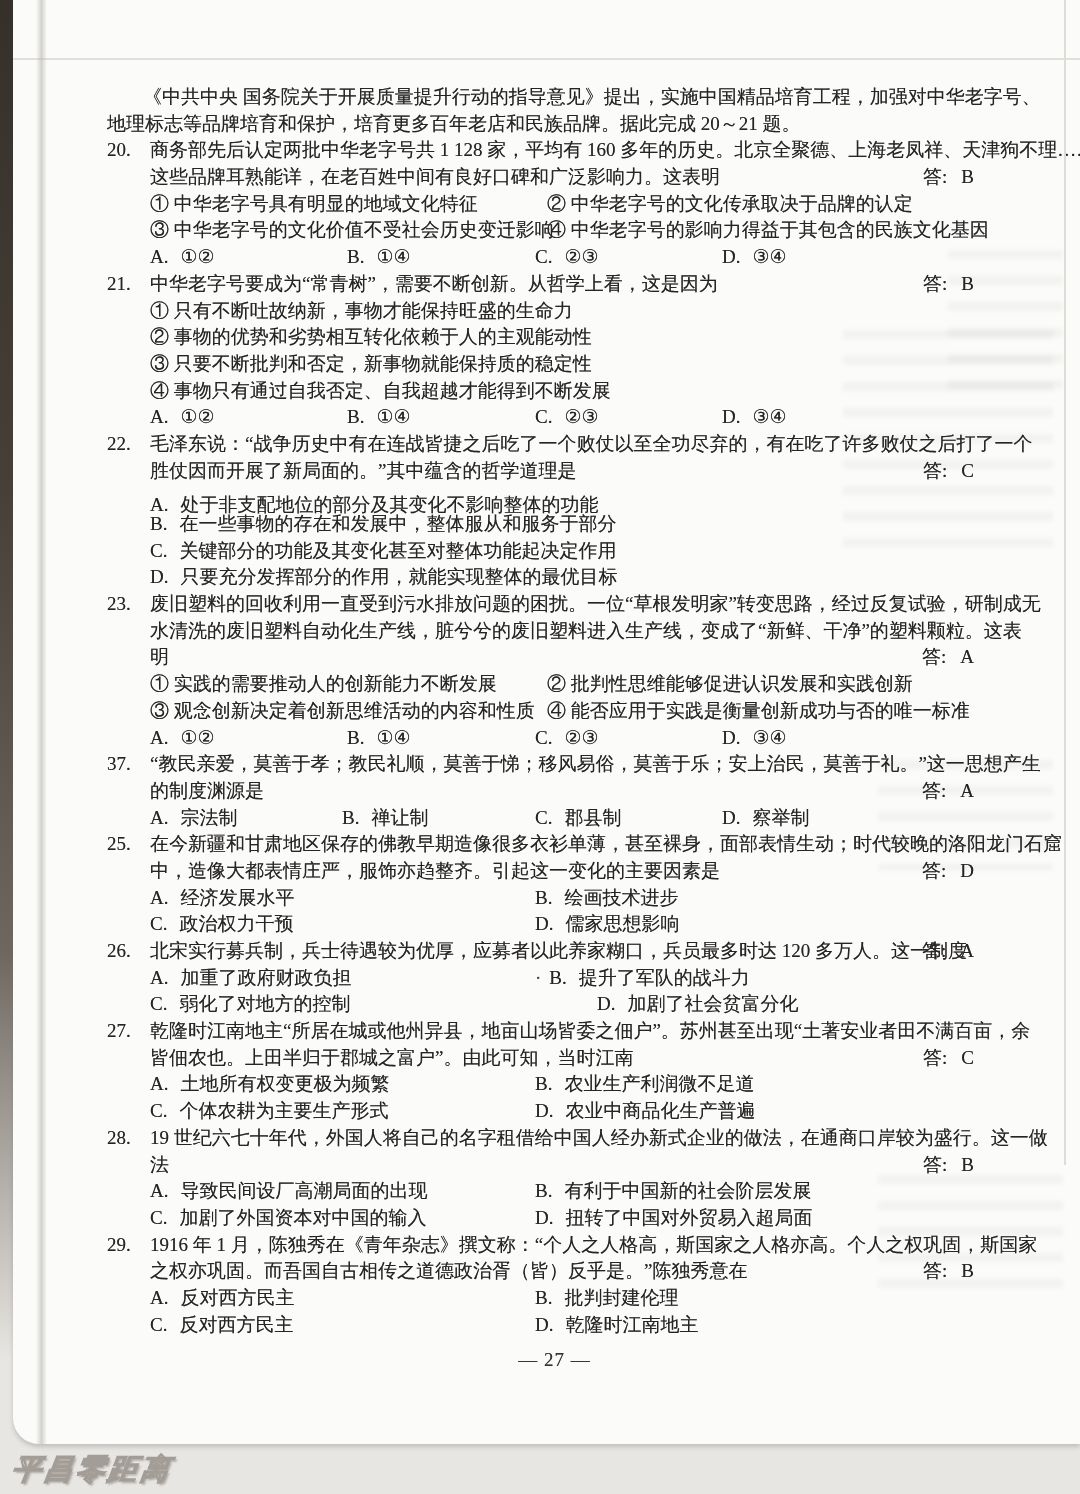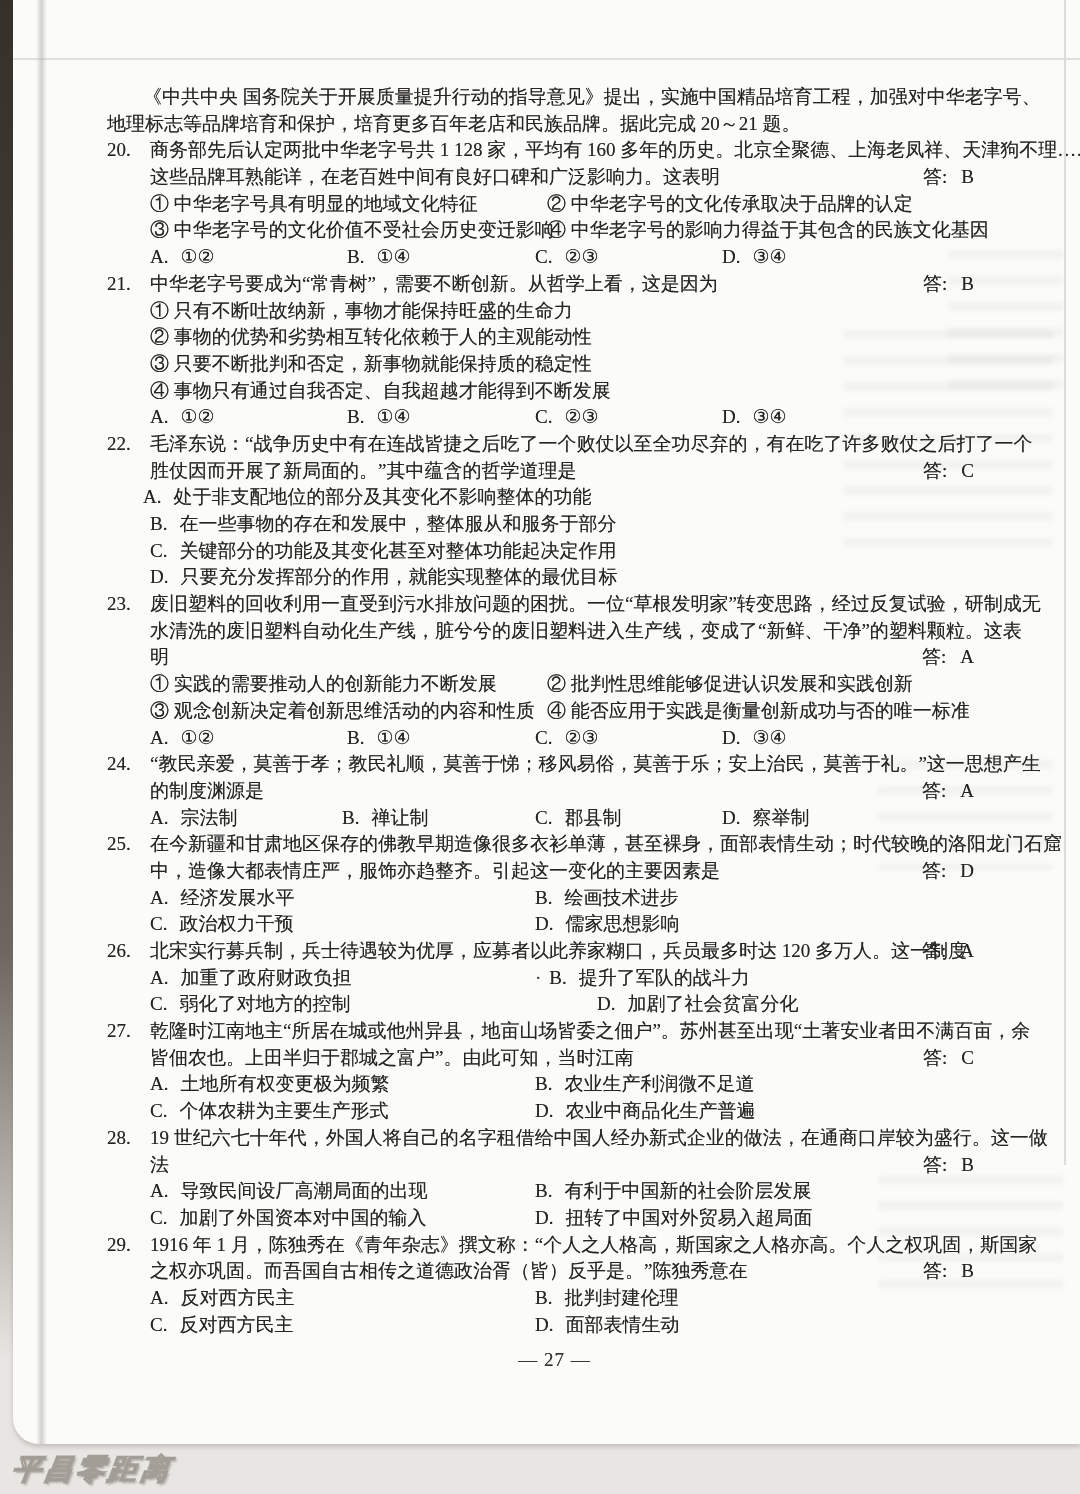--- a/index.html
+++ b/index.html
@@ -109,21 +109,21 @@
           <span class="abs" style="left: 43px;"><span class="opt-label">A.</span><span class="opt-text">①②</span></span>
           <span class="abs" style="left: 240px;"><span class="opt-label">B.</span><span class="opt-text">①④</span></span>
           <span class="abs" style="left: 428px;"><span class="opt-label">C.</span><span class="opt-text">②③</span></span>
           <span class="abs" style="left: 615px;"><span class="opt-label">D.</span><span class="opt-text">③④</span></span>
         </div>
       </div>
       <div>
         <div class="row"><span class="qnum">22.</span><span class="stem">毛泽东说：“战争历史中有在连战皆捷之后吃了一个败仗以至全功尽弃的，有在吃了许多败仗之后打了一个</span></div>
         <div class="row"><span class="indent">胜仗因而开展了新局面的。”其中蕴含的哲学道理是</span><span class="answer"><span class="ans-label">答:</span><span class="ans-letter">C</span></span></div>
         <div class="row">
-          <span class="abs" style="left: 36px;"><span class="opt-label">A.</span><span class="opt-text">处于非支配地位的部分及其变化不影响整体的功能</span></span>
+          <span class="abs" style="left: 43px; margin-top: 8px;"><span class="opt-label">A.</span><span class="opt-text">处于非支配地位的部分及其变化不影响整体的功能</span></span>
         </div>
         <div class="row">
           <span class="abs" style="left: 43px;"><span class="opt-label">B.</span><span class="opt-text">在一些事物的存在和发展中，整体服从和服务于部分</span></span>
         </div>
         <div class="row">
           <span class="abs" style="left: 43px;"><span class="opt-label">C.</span><span class="opt-text">关键部分的功能及其变化甚至对整体功能起决定作用</span></span>
         </div>
         <div class="row">
           <span class="abs" style="left: 43px;"><span class="opt-label">D.</span><span class="opt-text">只要充分发挥部分的作用，就能实现整体的最优目标</span></span>
         </div>
@@ -141,21 +141,21 @@
           <span class="abs" style="left: 440px;">④ 能否应用于实践是衡量创新成功与否的唯一标准</span>
         </div>
         <div class="row">
           <span class="abs" style="left: 43px;"><span class="opt-label">A.</span><span class="opt-text">①②</span></span>
           <span class="abs" style="left: 240px;"><span class="opt-label">B.</span><span class="opt-text">①④</span></span>
           <span class="abs" style="left: 428px;"><span class="opt-label">C.</span><span class="opt-text">②③</span></span>
           <span class="abs" style="left: 615px;"><span class="opt-label">D.</span><span class="opt-text">③④</span></span>
         </div>
       </div>
       <div>
-        <div class="row"><span class="qnum">24.</span><span class="stem">“教民亲爱，莫善于孝；教民礼顺，莫善于悌；移风易俗，莫善于乐；安上治民，莫善于礼。”这一思想产生</span></div>
+        <div class="row"><span class="qnum">37.</span><span class="stem">“教民亲爱，莫善于孝；教民礼顺，莫善于悌；移风易俗，莫善于乐；安上治民，莫善于礼。”这一思想产生</span></div>
         <div class="row"><span class="indent">的制度渊源是</span><span class="answer"><span class="ans-label">答:</span><span class="ans-letter">A</span></span></div>
         <div class="row">
           <span class="abs" style="left: 43px;"><span class="opt-label">A.</span><span class="opt-text">宗法制</span></span>
           <span class="abs" style="left: 235px;"><span class="opt-label">B.</span><span class="opt-text">禅让制</span></span>
           <span class="abs" style="left: 428px;"><span class="opt-label">C.</span><span class="opt-text">郡县制</span></span>
           <span class="abs" style="left: 615px;"><span class="opt-label">D.</span><span class="opt-text">察举制</span></span>
         </div>
       </div>
       <div>
         <div class="row"><span class="qnum">25.</span><span class="stem">在今新疆和甘肃地区保存的佛教早期造像很多衣衫单薄，甚至裸身，面部表情生动；时代较晚的洛阳龙门石窟</span></div>
@@ -206,21 +206,21 @@
       </div>
       <div>
         <div class="row"><span class="qnum">29.</span><span class="stem">1916 年 1 月，陈独秀在《青年杂志》撰文称：“个人之人格高，斯国家之人格亦高。个人之权巩固，斯国家</span></div>
         <div class="row"><span class="indent">之权亦巩固。而吾国自古相传之道德政治胥（皆）反乎是。”陈独秀意在</span><span class="answer"><span class="ans-label">答:</span><span class="ans-letter">B</span></span></div>
         <div class="row">
           <span class="abs" style="left: 43px;"><span class="opt-label">A.</span><span class="opt-text">反对西方民主</span></span>
           <span class="abs" style="left: 428px;"><span class="opt-label">B.</span><span class="opt-text">批判封建伦理</span></span>
         </div>
         <div class="row">
           <span class="abs" style="left: 43px;"><span class="opt-label">C.</span><span class="opt-text">反对西方民主</span></span>
-          <span class="abs" style="left: 428px;"><span class="opt-label">D.</span><span class="opt-text">面部表情生动</span></span>
+          <span class="abs" style="left: 428px;"><span class="opt-label">D.</span><span class="opt-text">乾隆时江南地主</span></span>
         </div>
       </div>
     </div>
 
   <div class="pagenum">— 27 —</div>
 </div>
 
 <div class="top-line"></div>
 <div class="edge-dark"></div>
 <div class="crease"></div>

